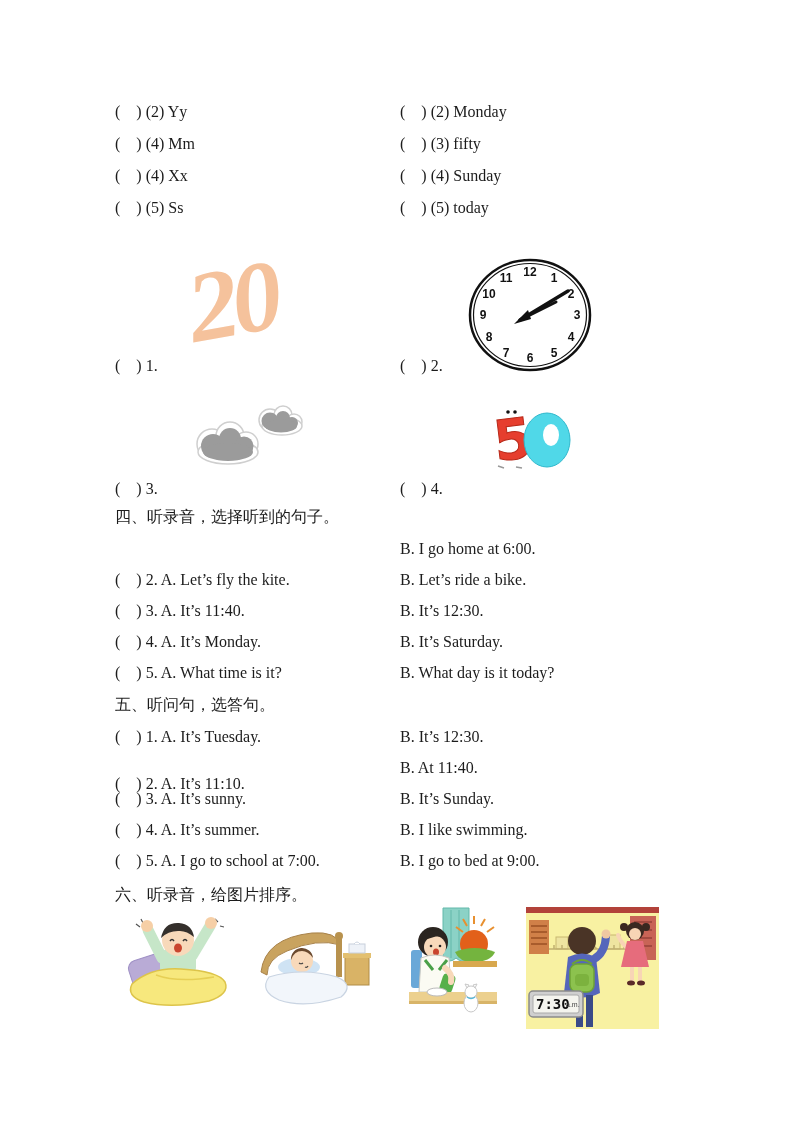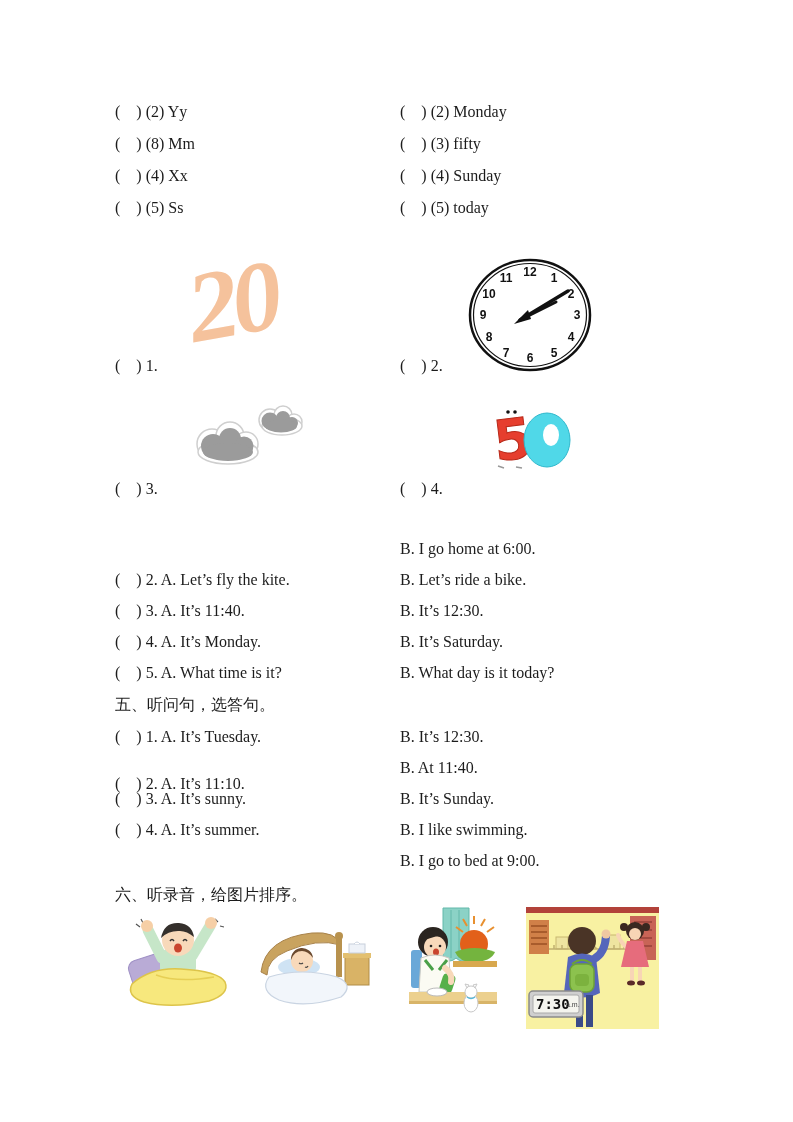--- a/index.html
+++ b/index.html
@@ -24,21 +24,21 @@
   .clock-num{font-family:"Liberation Sans","DejaVu Sans",sans-serif;font-weight:bold;font-size:12px;fill:#111;}
   .digital{font-family:"DejaVu Sans Mono","Liberation Mono",monospace;font-weight:bold;}
 </style>
 </head>
 <body>
 
 <div class="page">
 
   <span class="t" style="left:115px;top:102px;">(    ) (2) Yy</span>
   <span class="t" style="left:400px;top:102px;">(    ) (2) Monday</span>
-  <span class="t" style="left:115px;top:134px;">(    ) (8) Mm</span>
+  <span class="t" style="left:115px;top:134px;">(    ) (4) Mm</span>
   <span class="t" style="left:400px;top:134px;">(    ) (3) fifty</span>
   <span class="t" style="left:115px;top:166px;">(    ) (4) Xx</span>
   <span class="t" style="left:400px;top:166px;">(    ) (4) Sunday</span>
   <span class="t" style="left:115px;top:198px;">(    ) (5) Ss</span>
   <span class="t" style="left:400px;top:198px;">(    ) (5) today</span>
 
 
   <div class="num20" style="left:188px;top:252px;">
     <span>20</span>
   </div>
@@ -102,39 +102,41 @@
     </g>
     <g>
       <ellipse cx="61" cy="36" rx="23" ry="27" fill="#50d8e8" stroke="#30b8cc" stroke-width="1"></ellipse>
       <ellipse cx="65" cy="31" rx="8" ry="11" fill="#ffffff"></ellipse>
     </g>
   </svg>
 
   <span class="t" style="left:115px;top:479px;">(    ) 3.</span>
   <span class="t" style="left:400px;top:479px;">(    ) 4.</span>
 
+  <span class="t cn" style="left:115px;top:507px;">四、听录音，选择听到的句子。</span>
   <span class="t" style="left:400px;top:539px;">B. I go home at 6:00.</span>
   <span class="t" style="left:115px;top:570px;">(    ) 2. A. Let’s fly the kite.</span>
   <span class="t" style="left:400px;top:570px;">B. Let’s ride a bike.</span>
   <span class="t" style="left:115px;top:601px;">(    ) 3. A. It’s 11:40.</span>
   <span class="t" style="left:400px;top:601px;">B. It’s 12:30.</span>
   <span class="t" style="left:115px;top:632px;">(    ) 4. A. It’s Monday.</span>
   <span class="t" style="left:400px;top:632px;">B. It’s Saturday.</span>
   <span class="t" style="left:115px;top:663px;">(    ) 5. A. What time is it?</span>
   <span class="t" style="left:400px;top:663px;">B. What day is it today?</span>
 
   <span class="t cn" style="left:115px;top:695px;">五、听问句，选答句。</span>
   <span class="t" style="left:115px;top:727px;">(    ) 1. A. It’s Tuesday.</span>
   <span class="t" style="left:400px;top:727px;">B. It’s 12:30.</span>
   <span class="t" style="left:115px;top:758px;margin-top:16px;">(    ) 2. A. It’s 11:10.</span>
   <span class="t" style="left:400px;top:758px;">B. At 11:40.</span>
   <span class="t" style="left:115px;top:789px;">(    ) 3. A. It’s sunny.</span>
   <span class="t" style="left:400px;top:789px;">B. It’s Sunday.</span>
   <span class="t" style="left:115px;top:820px;">(    ) 4. A. It’s summer.</span>
   <span class="t" style="left:400px;top:820px;">B. I like swimming.</span>
+  <span class="t" style="left:115px;top:851px;">(    ) 5. A. I go to school at 7:00.</span>
   <span class="t" style="left:400px;top:851px;">B. I go to bed at 9:00.</span>
 
   <span class="t cn" style="left:115px;top:885px;">六、听录音，给图片排序。</span>
 
   <svg style="left:126px;top:912px;" width="108" height="102" viewBox="0 0 108 102">
     <rect x="4" y="44" width="42" height="30" rx="8" fill="#b9abd6" stroke="#9f90c5" transform="rotate(-18 25 59)"></rect>
     <path d="M10 12 l4 3 M15 7 l2 4 M89 7 l3 3 M94 14 l4 1" stroke="#555" stroke-width="1.2" fill="none"></path>
     <path d="M36 46 L22 18" stroke="#c6e6c8" stroke-width="11" stroke-linecap="round"></path>
     <path d="M66 44 L84 14" stroke="#c6e6c8" stroke-width="11" stroke-linecap="round"></path>
     <circle cx="21" cy="14" r="6" fill="#f6cfa6"></circle>

